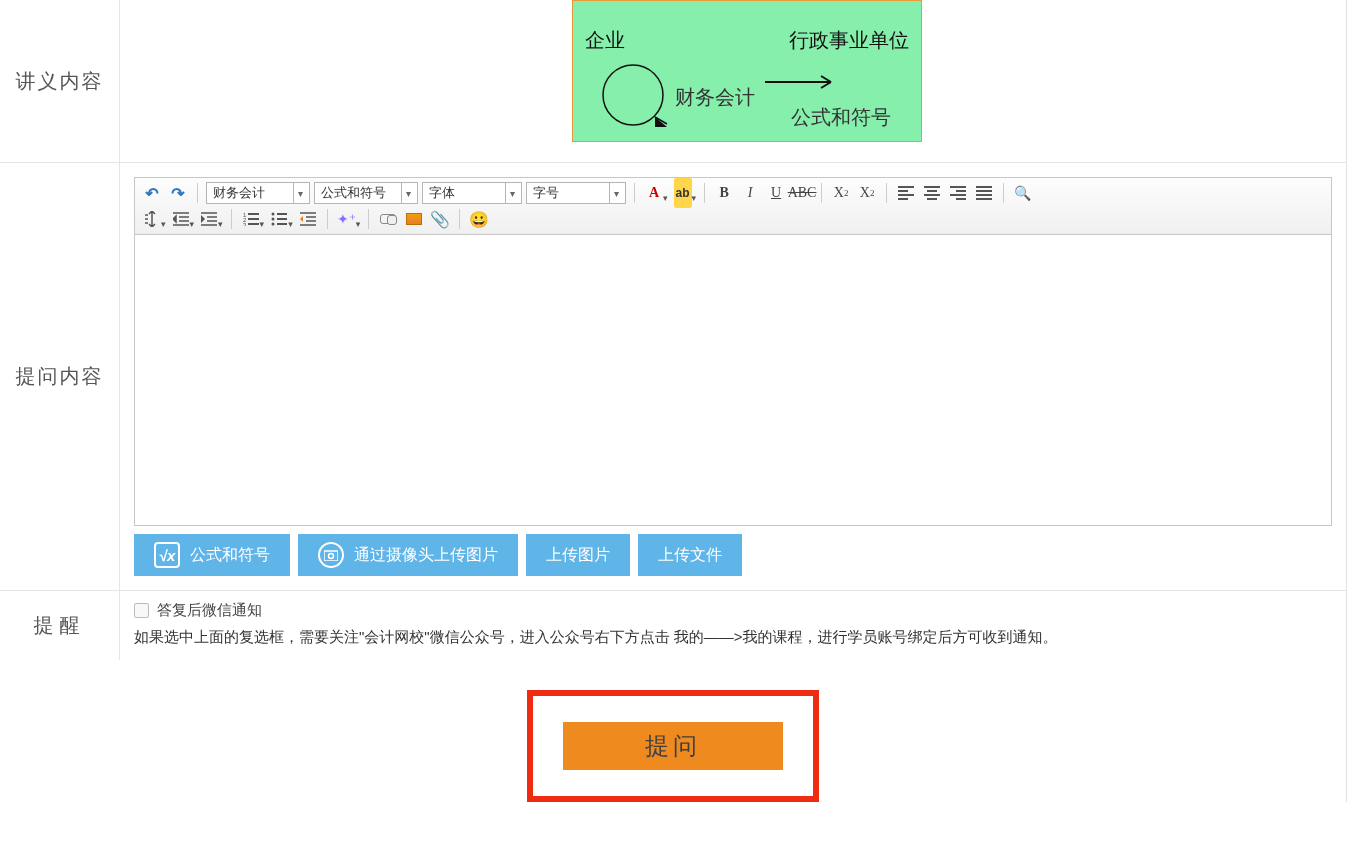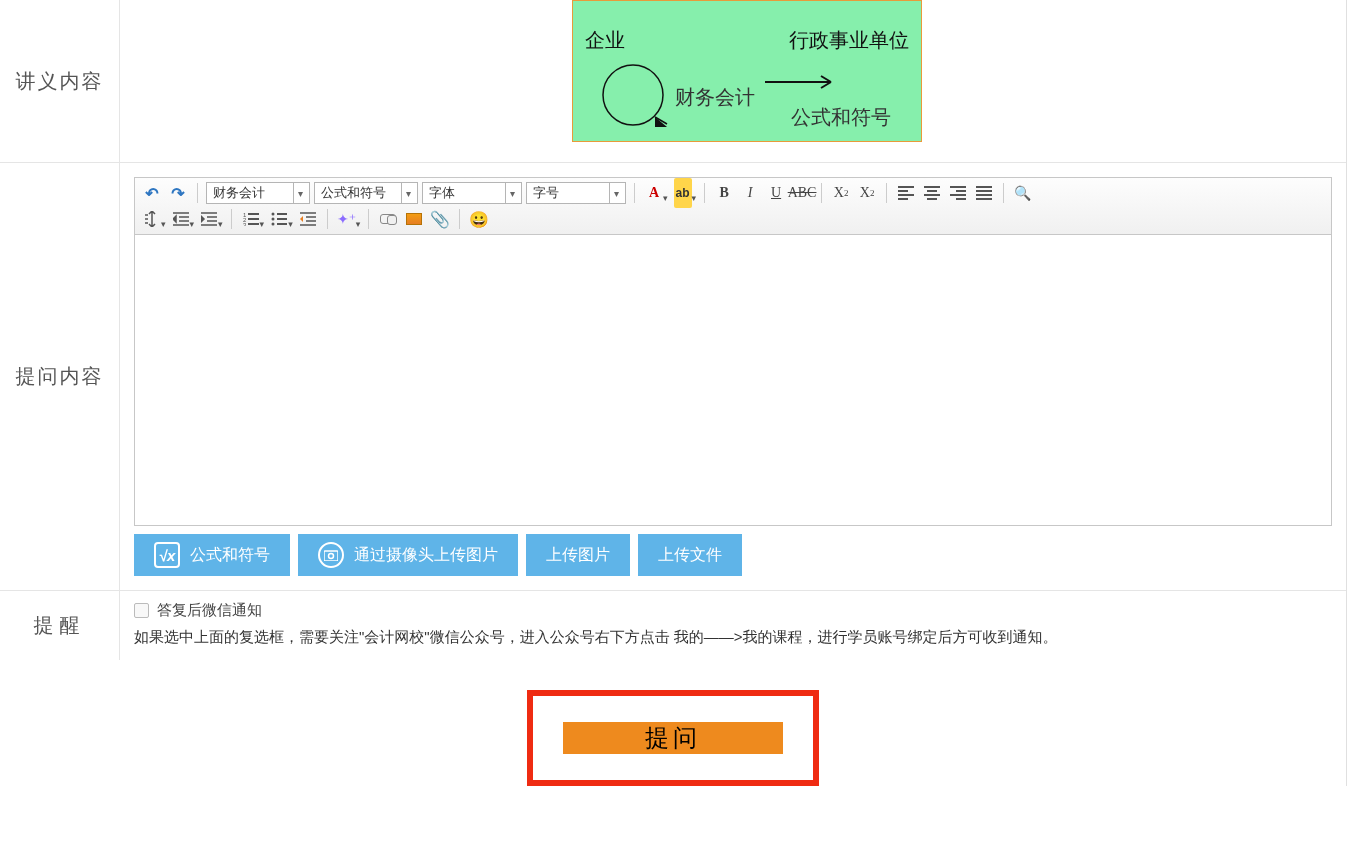--- a/index.html
+++ b/index.html
@@ -43,21 +43,21 @@
 
 
 .reminder-content { padding: 10px 14px; color:#444; font-size:15px;}
 .chk-line { display:flex; align-items:center; gap:8px; margin-bottom:4px;}
 .chk { appearance:none; width:15px; height:15px; border:1px solid #bbb; border-radius:2px; cursor:pointer; background:#f8f8f8;}
 .help-text { color:#333; line-height:1.7;}
 
 
 .submit-wrap { display:flex; justify-content:center; padding: 30px 0 0 0; }
 .submit-frame { border:6px solid #ef2b12; padding: 26px 30px; }
-.submit-btn { background:#ee8a1e; color:#000000; border:none; width:220px; height:32px; font-size:24px; cursor:pointer; letter-spacing:4px;}
+.submit-btn { background:#ee8a1e; color:#404040; border:none; width:220px; height:48px; font-size:24px; cursor:pointer; letter-spacing:4px;}
 
 
 .undo-ic,.redo-ic{color:#2e76c1;font-size:16px;font-weight:bold;}
 .clip-ic{color:#3d84e6;font-size:16px;}
 .emoji-ic{color:#f1b300;font-size:16px;}
 .magic-ic{color:#8b6cff;font-size:14px;}
 .img-ic{width:16px;height:12px;background:linear-gradient(#f39c12,#e67e22);border:1px solid #b57206;display:inline-block;}
 .chain-ic{width:16px;height:10px;border:1px solid #888;border-radius:3px;display:inline-block;position:relative;}
 .chain-ic:after{content:"";position:absolute;width:8px;height:8px;border:1px solid #888;border-radius:3px;left:6px;top:0;background:#f0f0f0;}
 </style>

